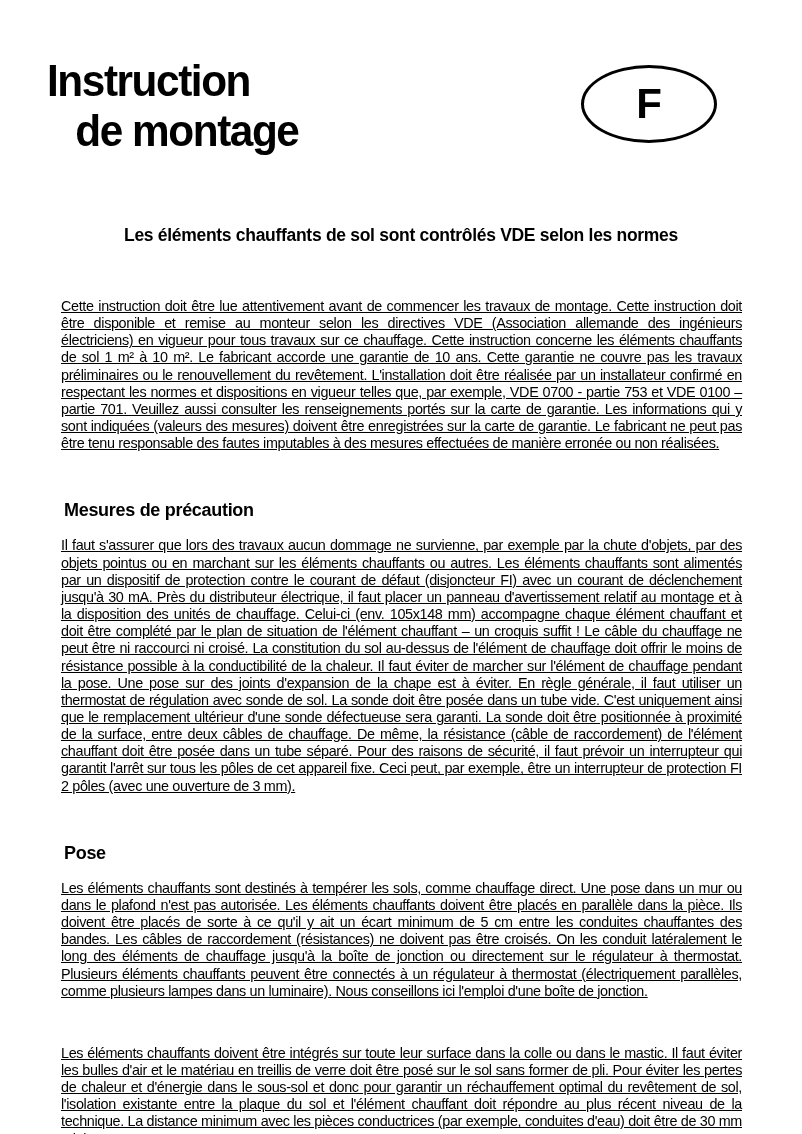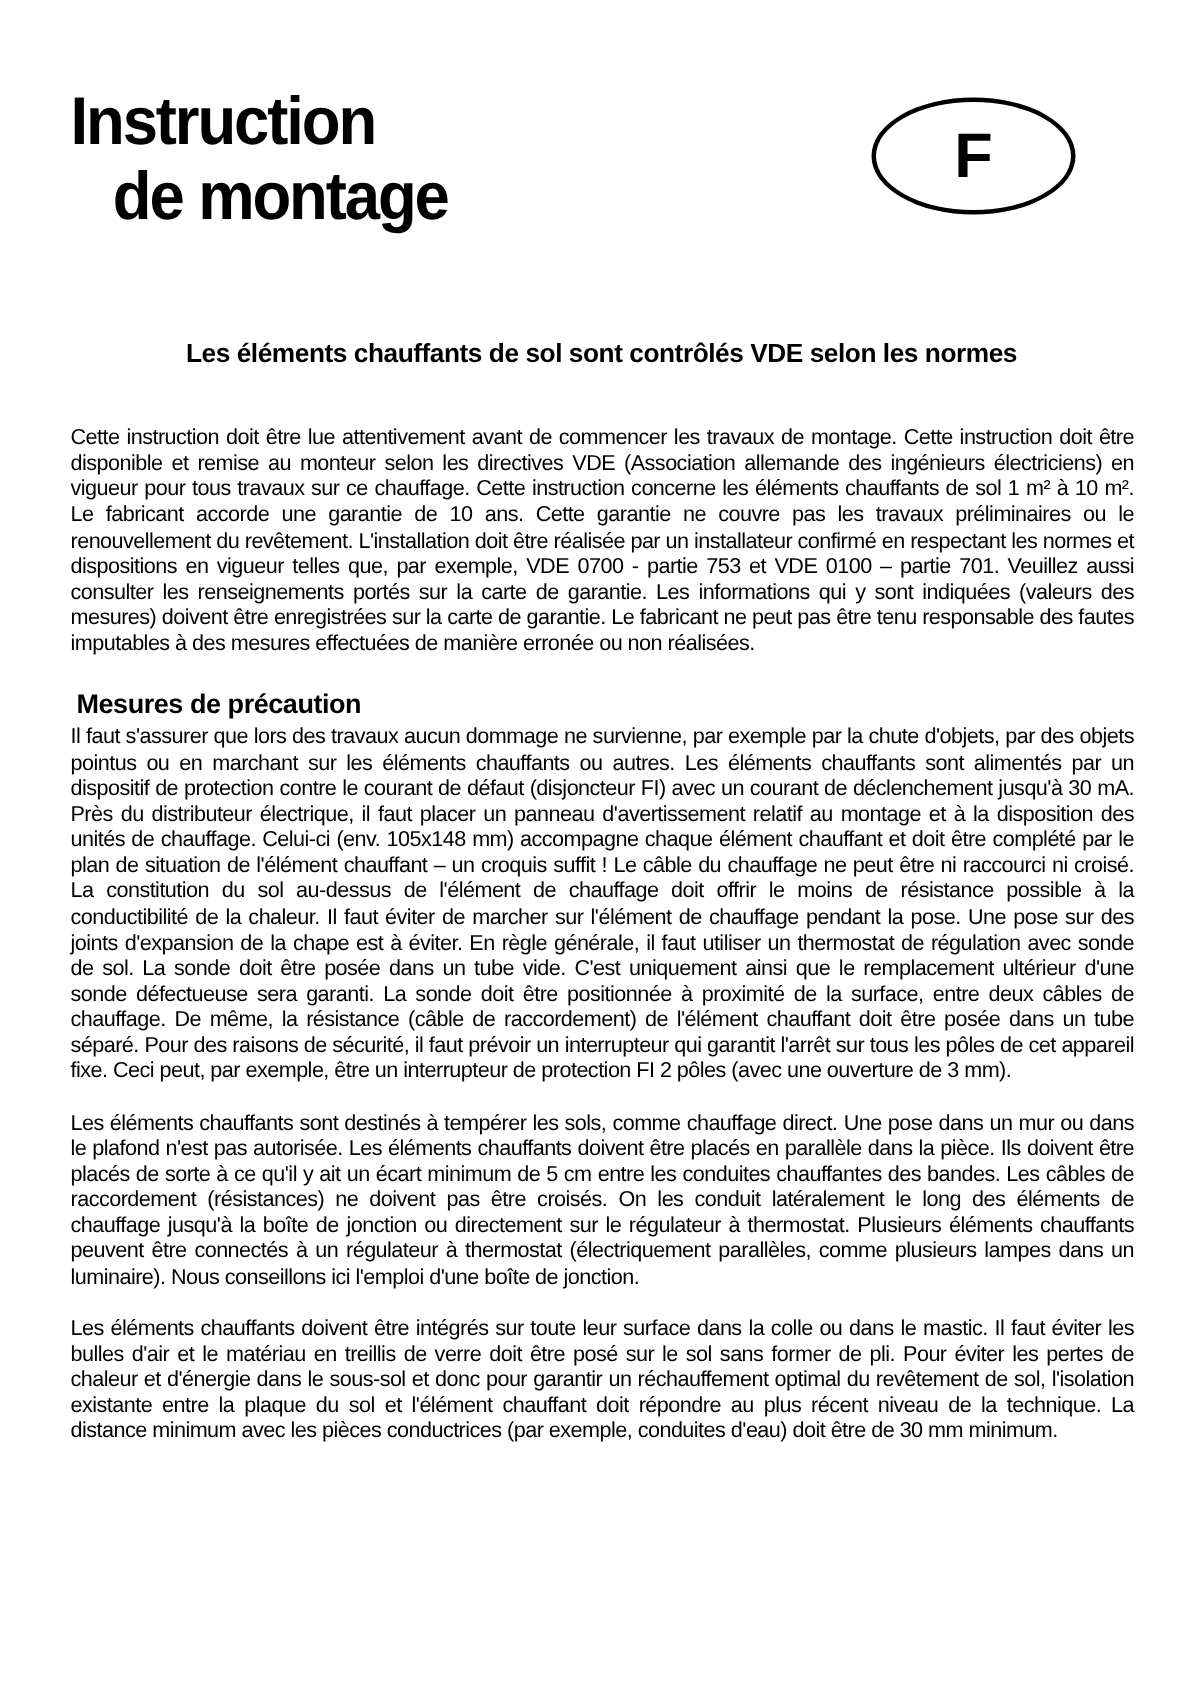--- a/index.html
+++ b/index.html
@@ -22,23 +22,23 @@
     }
     .subtitle {
       position: absolute; left: 40px; top: 225px; width: 722px;
       text-align: center; font-weight: bold; font-size: 17.5px; line-height: 21px;
       letter-spacing: -0.3px;
     }
     .content {
       position: absolute; left: 47px; top: 284px; width: 709px;
       font-size: 14.4px; line-height: 17.15px; letter-spacing: -0.35px;
     }
-    .content p { margin: 0; text-align: justify; }
+    .content p { margin: 14px; text-align: justify; text-decoration: underline; }
     .content h2 {
-      margin: 4px; font-size: 18px; line-height: 20px; font-weight: bold;
+      margin: 17px; font-size: 18px; line-height: 20px; font-weight: bold;
       letter-spacing: -0.3px;
     }
     .gap1 { height: 17px; }
     .gap2 { height: 17px; }
     .gap3 { height: 17px; }
   </style>
 </head>
 <body>
 
 <div class="title">
@@ -53,16 +53,17 @@
 <div class="subtitle">
   <div>Les éléments chauffants de sol sont contrôlés VDE selon les normes</div>
 </div>
 
 <div class="content">
   <p>Cette instruction doit être lue attentivement avant de commencer les travaux de montage. Cette instruction doit être disponible et remise au monteur selon les directives VDE (Association allemande des ingénieurs électriciens) en vigueur pour tous travaux sur ce chauffage. Cette instruction concerne les éléments chauffants de sol 1 m² à 10 m². Le fabricant accorde une garantie de 10 ans.  Cette garantie ne couvre pas les travaux préliminaires ou le renouvellement du revêtement. L'installation doit être réalisée par un installateur confirmé en respectant les normes et dispositions en vigueur telles que, par exemple, VDE 0700 - partie 753 et VDE 0100 – partie 701. Veuillez aussi consulter les renseignements portés sur la carte de garantie. Les informations qui y sont indiquées (valeurs des mesures) doivent être enregistrées sur la carte de garantie. Le fabricant ne peut pas être tenu responsable des fautes imputables à des mesures effectuées de manière erronée ou non réalisées.</p>
   <div class="gap1"></div>
   <h2>Mesures de précaution</h2>
   <p>Il faut s'assurer que lors des travaux aucun dommage ne survienne, par exemple par la chute d'objets, par des objets pointus ou en marchant sur les éléments chauffants ou autres. Les éléments chauffants sont alimentés par un dispositif de protection contre le courant de défaut (disjoncteur FI) avec un courant de déclenchement jusqu'à 30 mA. Près du distributeur électrique, il faut placer un panneau d'avertissement relatif au montage et à la disposition des unités de chauffage. Celui-ci (env. 105x148 mm) accompagne chaque élément chauffant et doit être complété par le plan de situation de l'élément chauffant – un croquis suffit ! Le câble du chauffage ne peut être ni raccourci ni croisé. La constitution du sol au-dessus de l'élément de chauffage doit offrir le moins de résistance possible à la conductibilité de la chaleur. Il faut éviter de marcher sur l'élément de chauffage pendant la pose.  Une pose sur des joints d'expansion de la chape est à éviter. En règle générale, il faut utiliser un thermostat de régulation avec sonde de sol. La sonde doit être posée dans un tube vide. C'est uniquement ainsi que le remplacement ultérieur d'une sonde défectueuse sera garanti. La sonde doit être positionnée à proximité de la surface, entre deux câbles de chauffage.  De même, la résistance (câble de raccordement) de l'élément chauffant doit être posée dans un tube séparé.  Pour des raisons de sécurité, il faut prévoir un interrupteur qui garantit l'arrêt sur tous les pôles de cet appareil fixe. Ceci peut, par exemple, être un interrupteur de protection FI 2 pôles (avec une ouverture de 3 mm).</p>
   <div class="gap2"></div>
+  <h2>Pose</h2>
   <p>Les éléments chauffants sont destinés à tempérer les sols, comme chauffage direct. Une pose dans un mur ou dans le plafond n'est pas autorisée. Les éléments chauffants doivent être placés en parallèle dans la pièce. Ils doivent être placés de sorte à ce qu'il y ait un écart minimum de 5 cm entre les conduites chauffantes des bandes. Les câbles de raccordement (résistances) ne doivent pas être croisés.  On les conduit latéralement le long des éléments de chauffage jusqu'à la boîte de jonction ou directement sur le régulateur à thermostat. Plusieurs éléments chauffants peuvent être connectés à un régulateur à thermostat (électriquement parallèles, comme plusieurs lampes dans un luminaire). Nous conseillons ici l'emploi d'une boîte de jonction.</p>
   <div class="gap3"></div>
   <p>Les éléments chauffants doivent être intégrés sur toute leur surface dans la colle ou dans le mastic. Il faut éviter les bulles d'air et le matériau en treillis de verre doit être posé sur le sol sans former de pli.  Pour éviter les pertes de chaleur et d'énergie dans le sous-sol et donc pour garantir un réchauffement optimal du revêtement de sol, l'isolation existante entre la plaque du sol et l'élément chauffant doit répondre au plus récent niveau de la technique. La distance minimum avec les pièces conductrices (par exemple, conduites d'eau) doit être de 30 mm minimum.</p>
 </div>
 
 </body></html>

